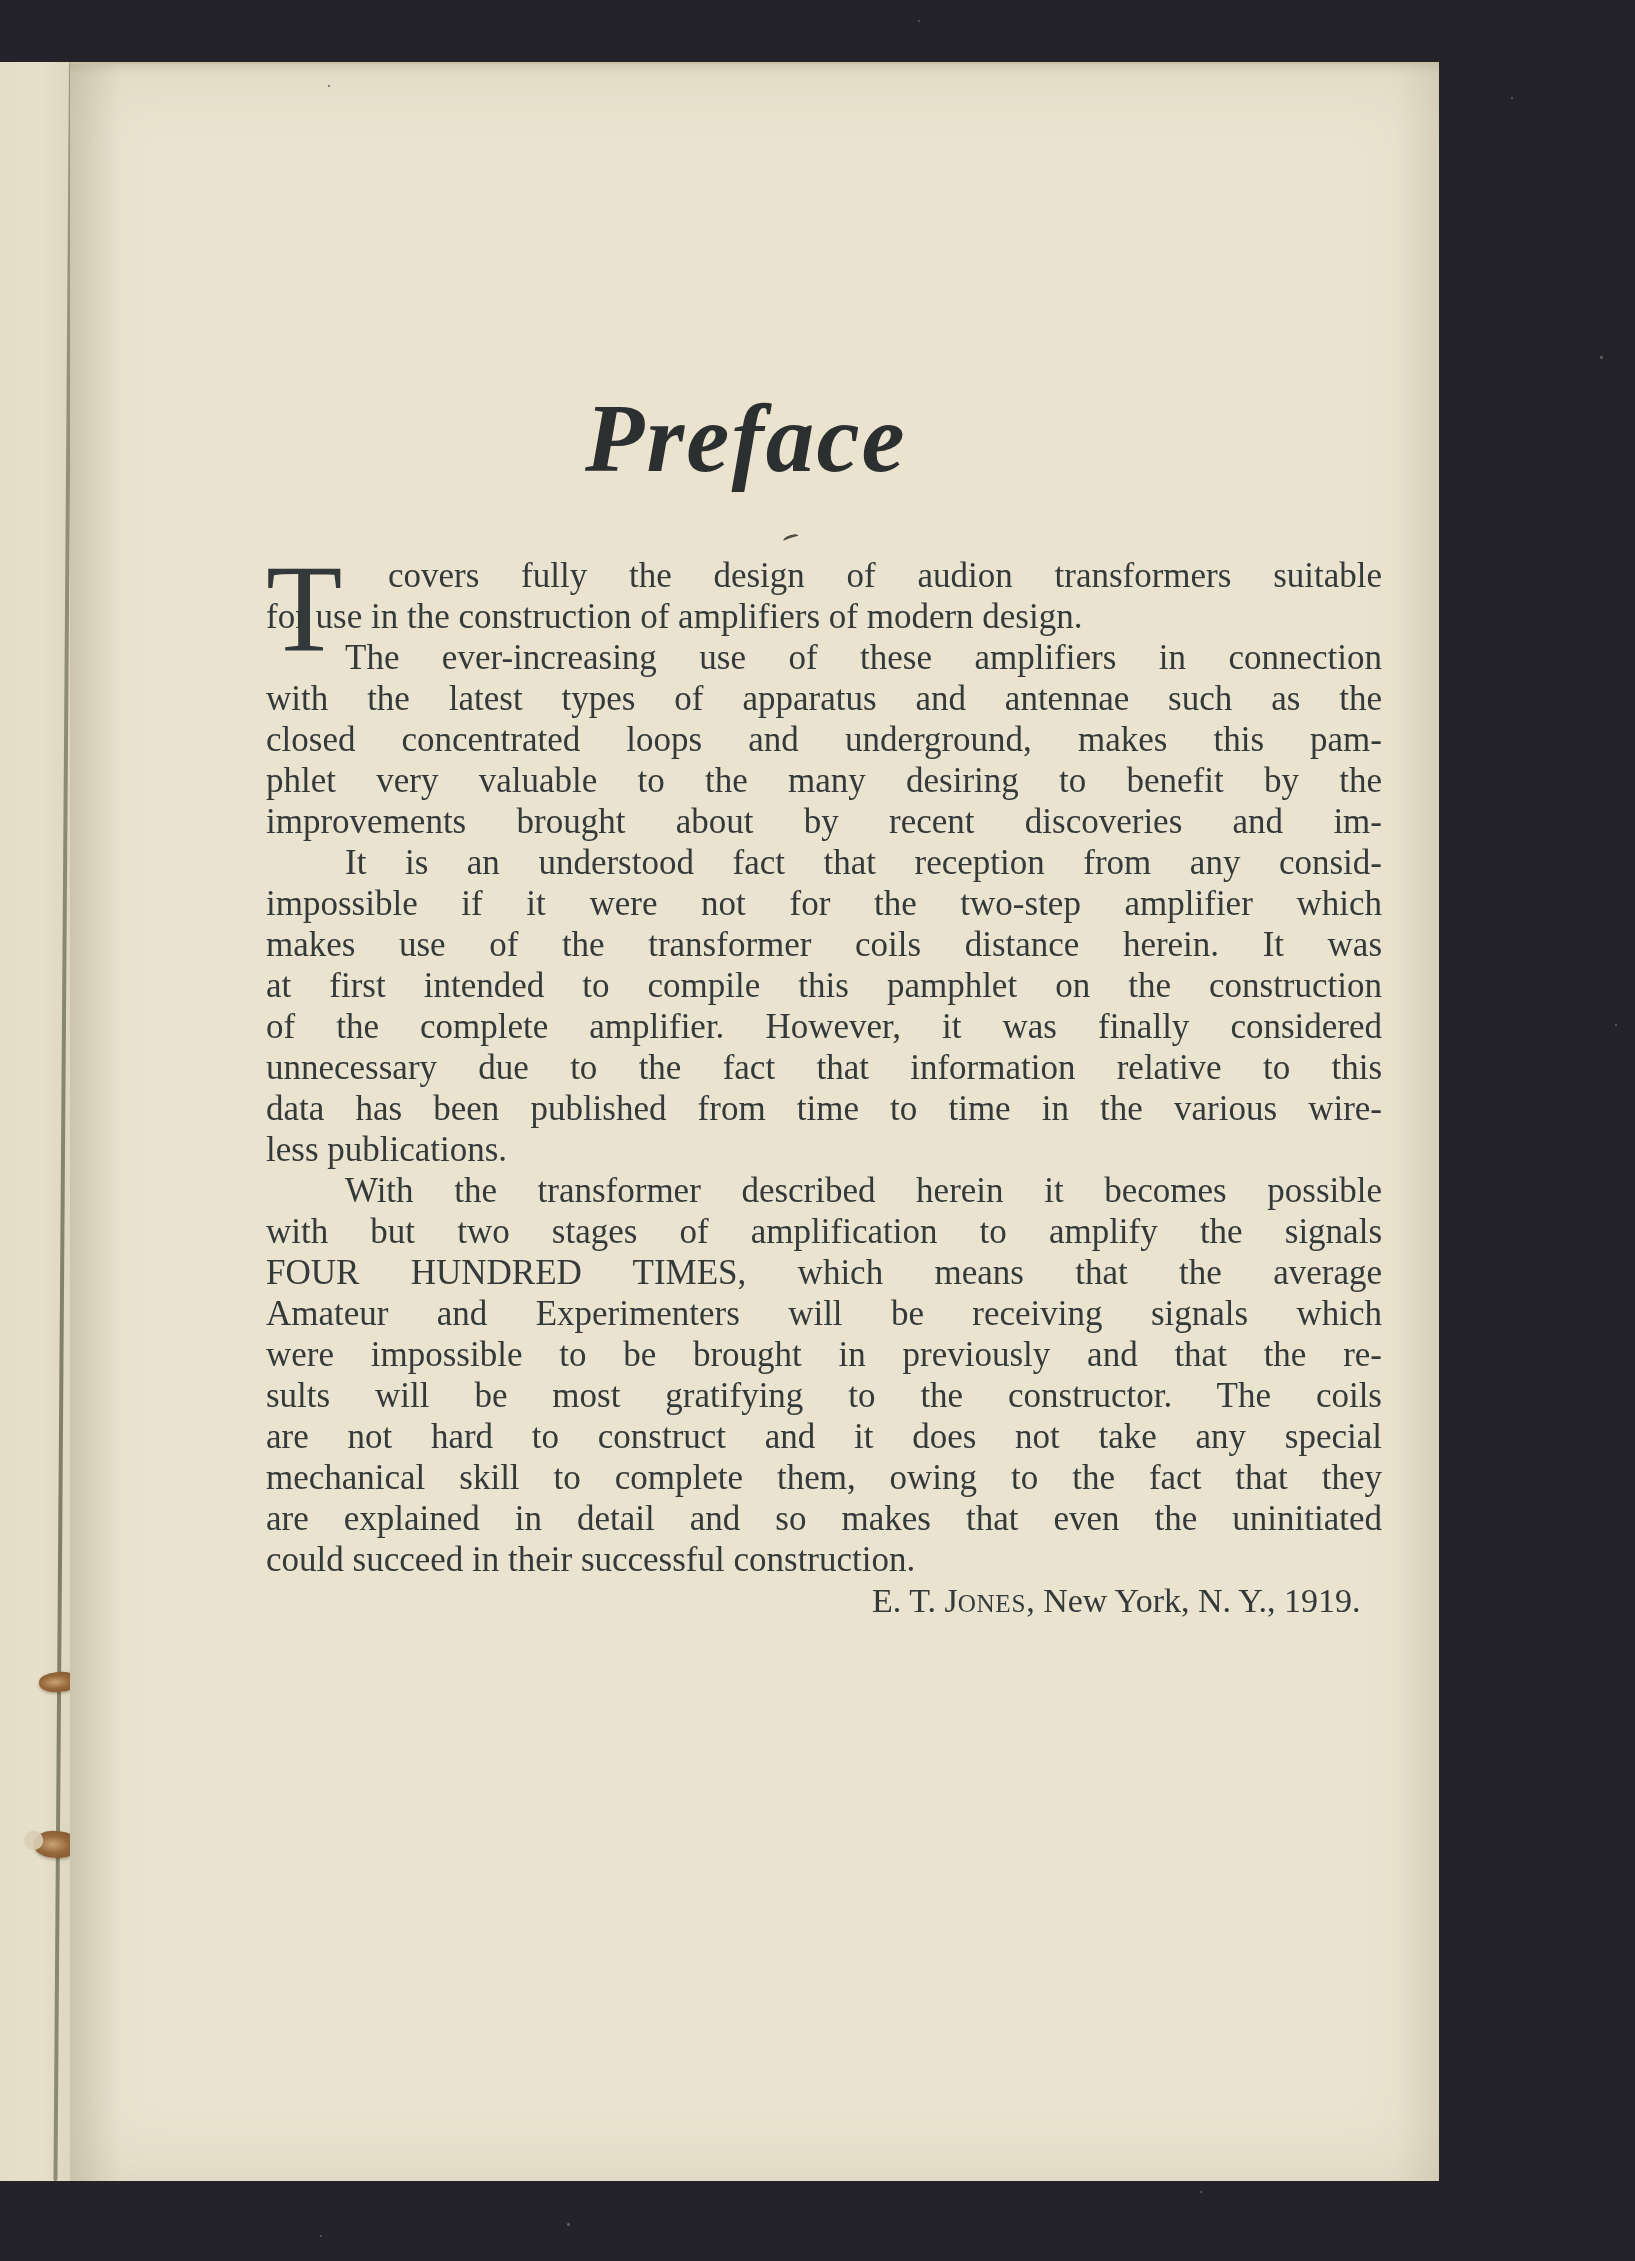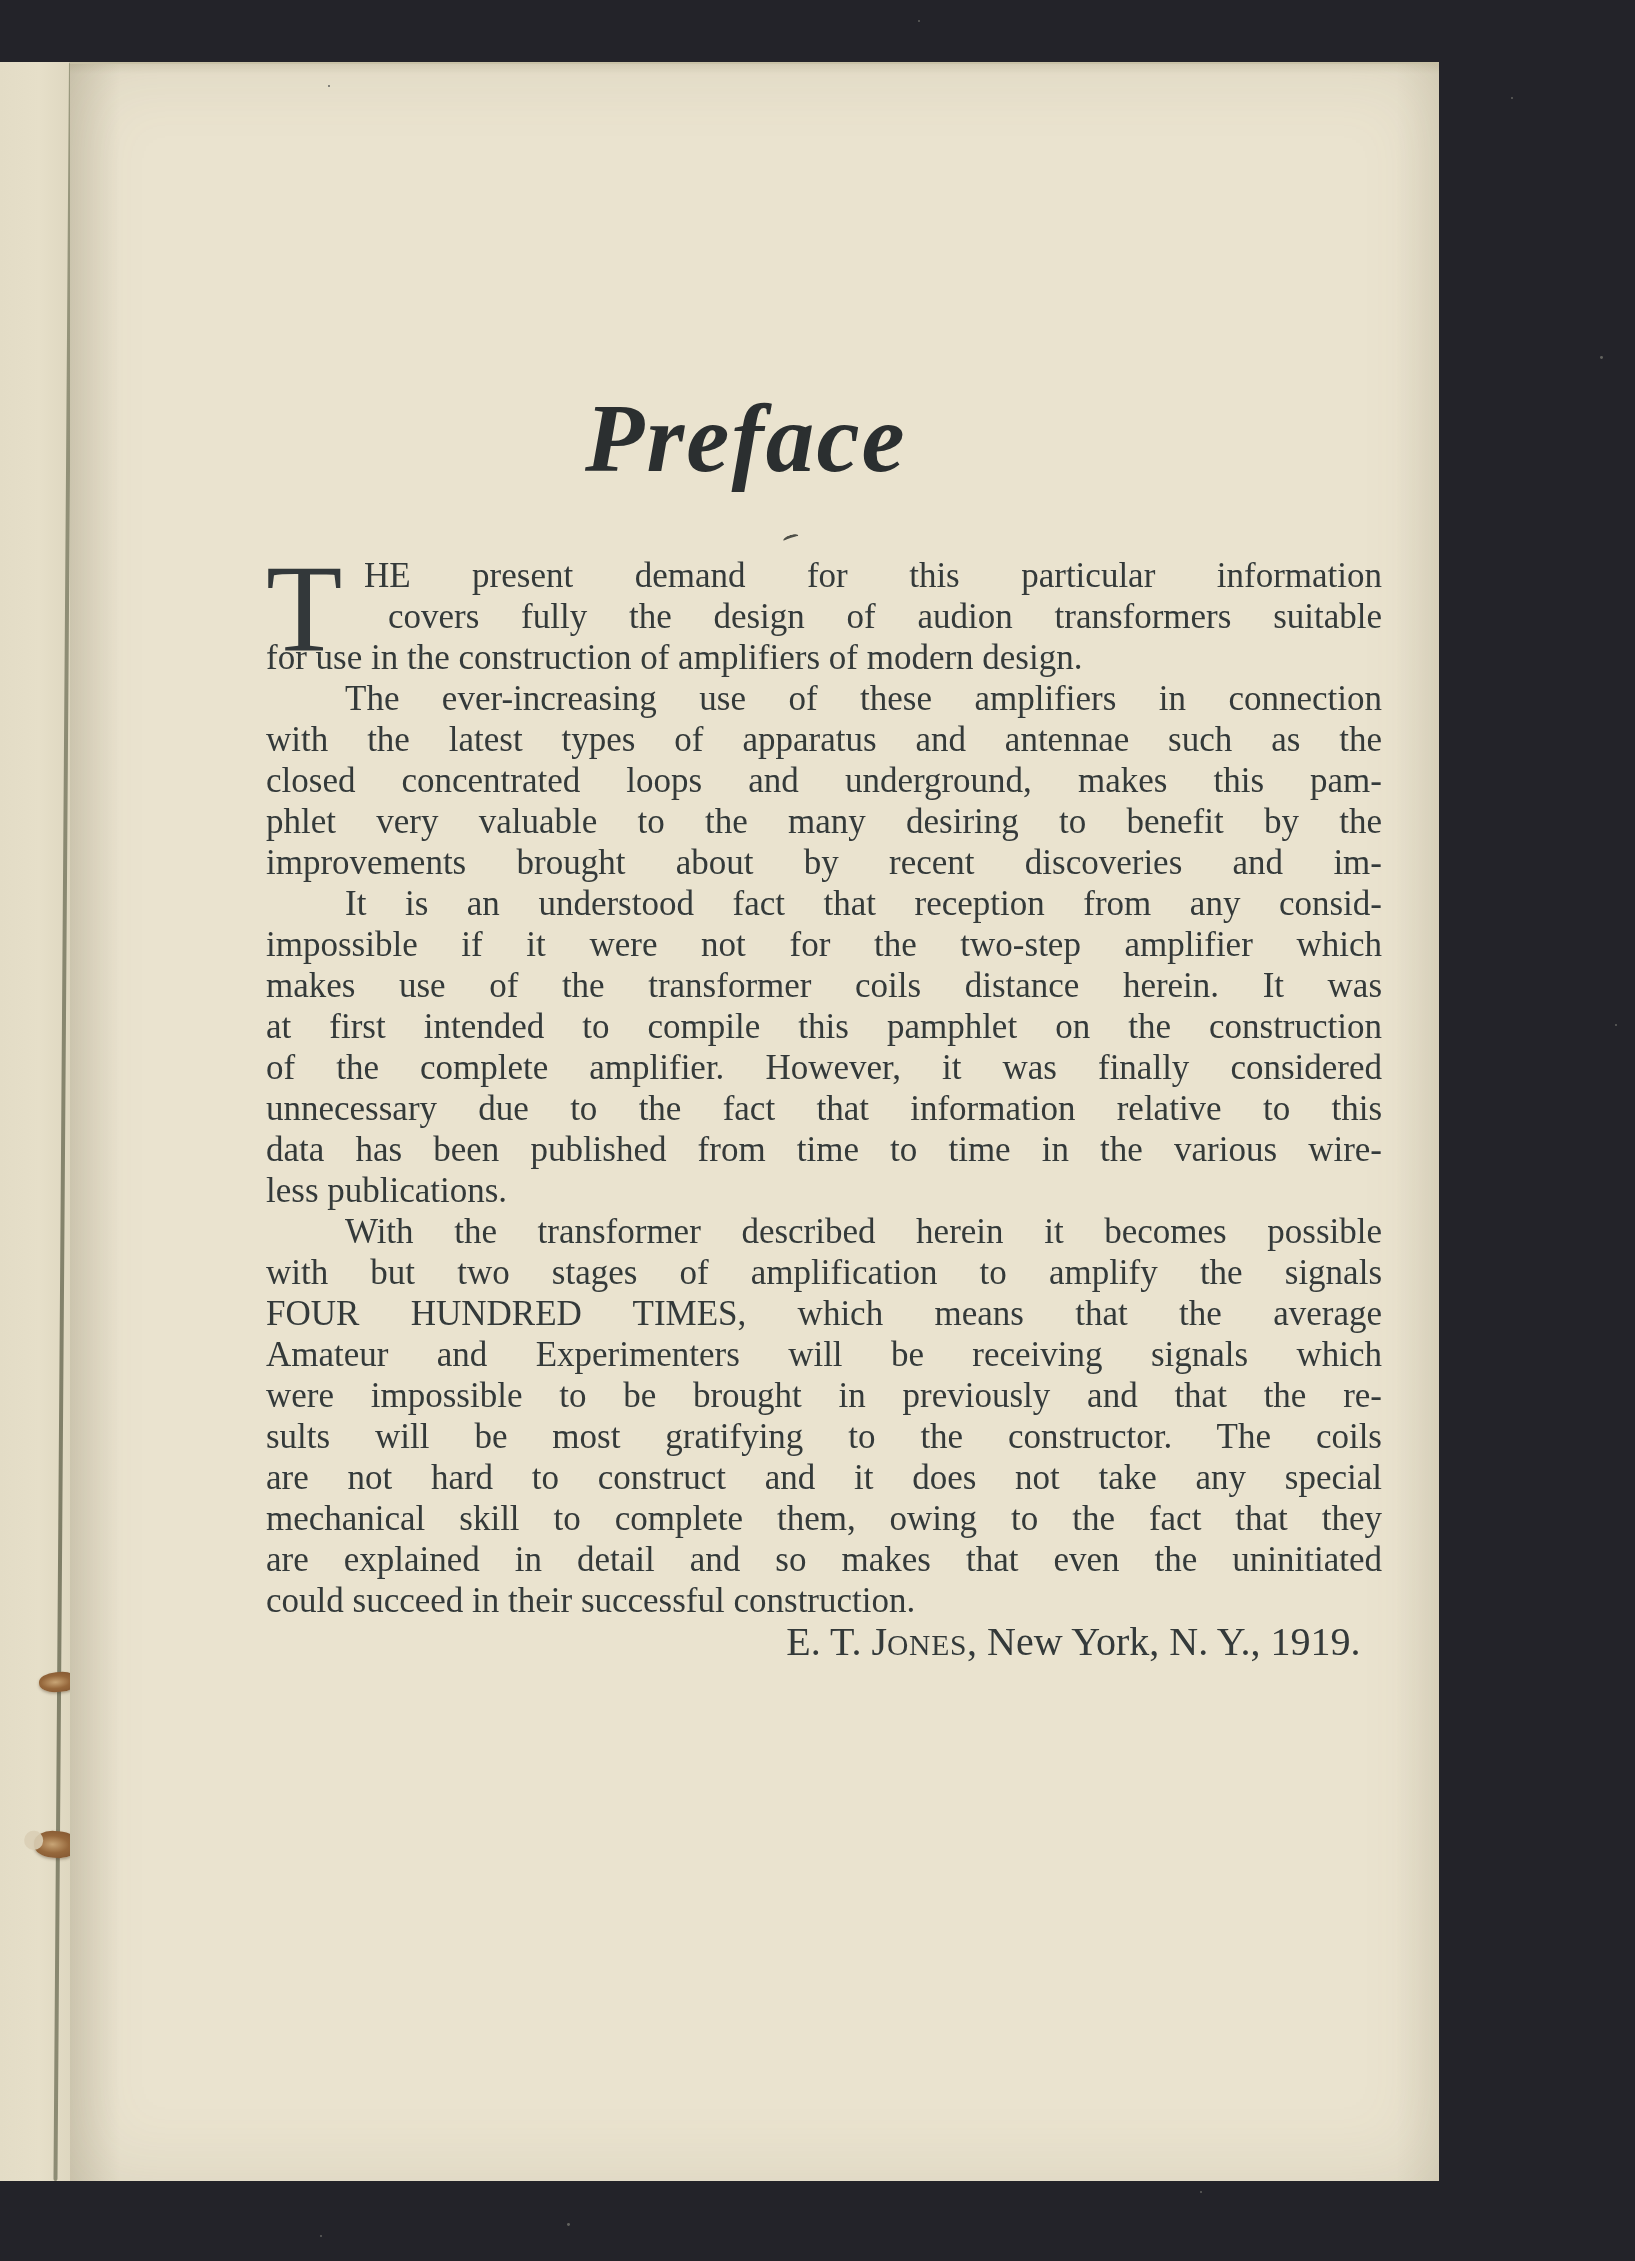--- a/index.html
+++ b/index.html
@@ -59,21 +59,21 @@
   .line.last{text-align-last:left;}
   .line.dc1{padding-left:98px;}
   .line.dc2{padding-left:122px;}
   .line.p-indent{padding-left:79px;}
   .drop-cap{
     position:absolute;left:0;top:-7.9px;
     font-size:125px;line-height:125px;color:#33383a;
   }
   .signature{
     text-align:right;padding-right:21.5px;
-    font-size:40px;line-height:41px;color:var(--ink);
+    font-size:34px;line-height:41px;color:var(--ink);
     white-space:nowrap;
   }
   .signature .sc{font-size:0.74em;letter-spacing:0.7px;}
   
   .stitch{
     position:absolute;border-radius:45%;
     background:radial-gradient(ellipse at 42% 50%,#c8a576 0%,#96683c 45%,#7a4f2c 100%);
     box-shadow:0 1.4px 2.9px rgba(60,40,20,0.35);
   }
   .stitch.s1{left:39px;top:1672px;width:39px;height:20px;transform:rotate(-4deg);}
@@ -100,21 +100,20 @@
 <div class="stitch s2"></div>
 
 <div class="page">
   <h1 class="doc-title">Preface</h1>
 
   <div class="ink-artifact"></div>
 
   <div class="text-block" id="text-block">
     <span class="drop-cap">T</span>
 
-  <div class="line dc1">HE present demand for this particular information</div>
       <div class="line dc2">covers fully the design of audion transformers suitable</div>
       <div class="line last">for use in the construction of amplifiers of modern design.</div>
       <div class="line p-indent">The ever-increasing use of these amplifiers in connection</div>
       <div class="line">with the latest types of apparatus and antennae such as the</div>
       <div class="line">closed concentrated loops and underground, makes this pam-</div>
       <div class="line">phlet very valuable to the many desiring to benefit by the</div>
       <div class="line">improvements brought about by recent discoveries and im-</div>
       <div class="line p-indent">It is an understood fact that reception from any consid-</div>
       <div class="line">impossible if it were not for the two-step amplifier which</div>
       <div class="line">makes use of the transformer coils distance herein. It was</div>

